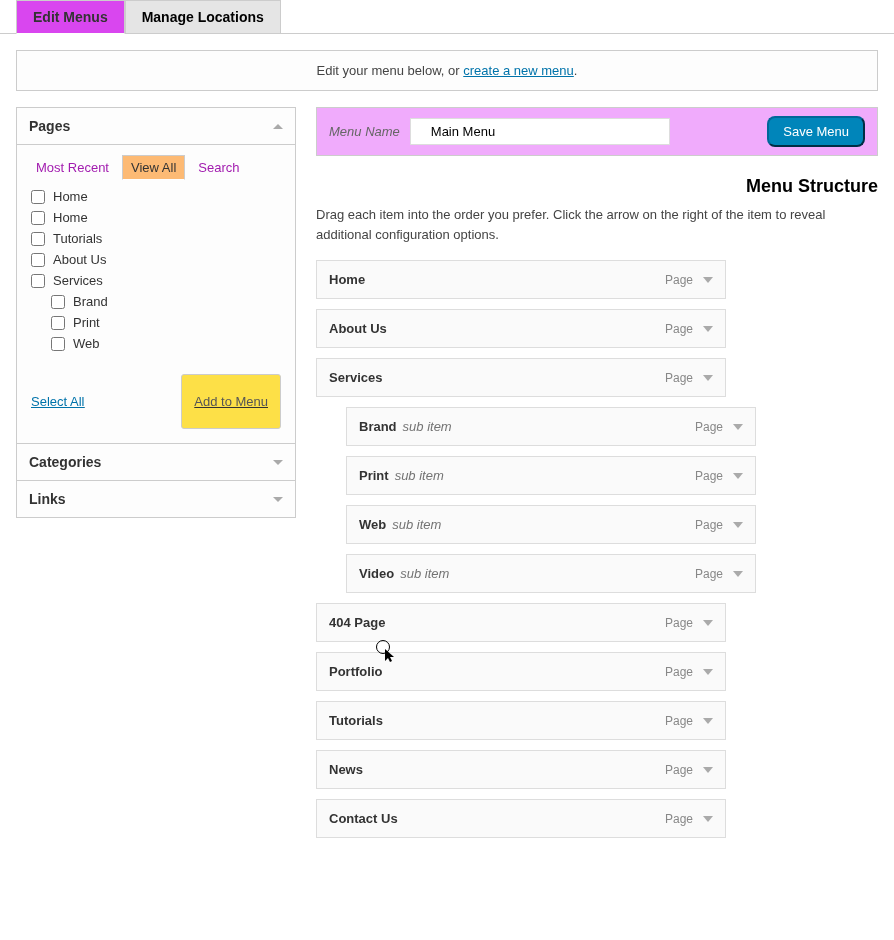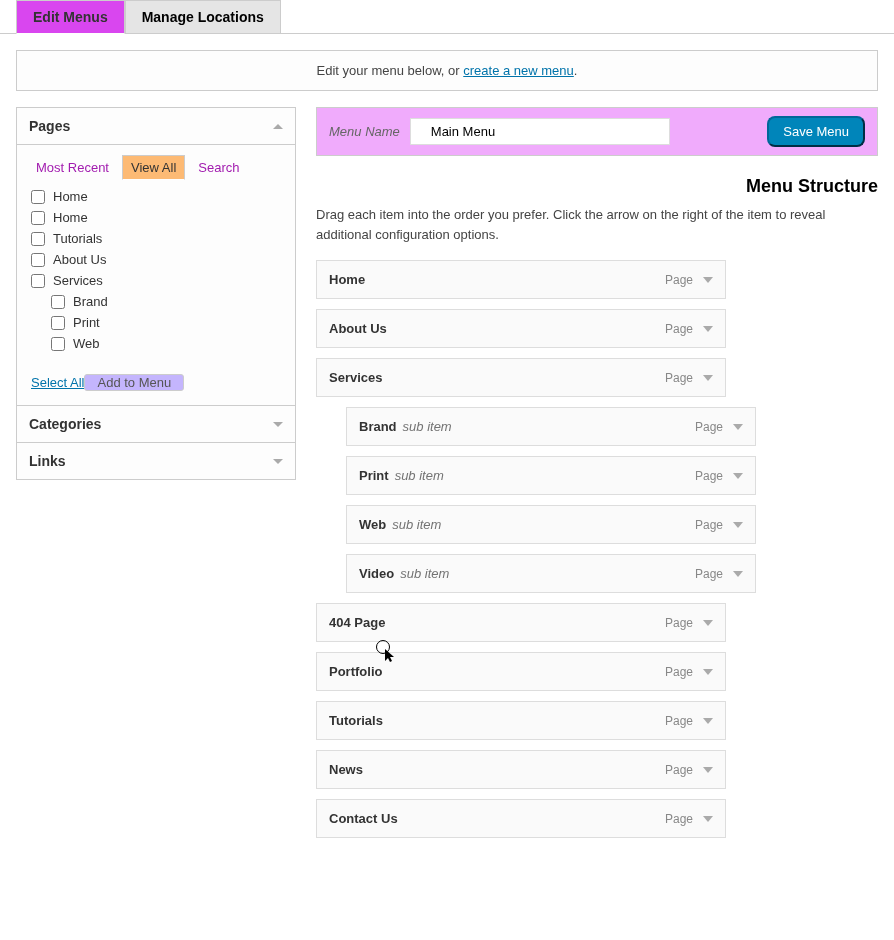--- a/index.html
+++ b/index.html
@@ -18,22 +18,22 @@
 .toggle-up { border-bottom: 5px solid #aaa; }
 .toggle-down { border-top: 5px solid #aaa; }
 .postbox-body { border-top: 1px solid #ccc; padding: 0; }
 .sub-tabs { display: flex; padding: 10px 10px 0; gap: 4px; }
 .sub-tab { padding: 4px 8px; color: #a21caf; cursor: pointer; font-size: 13px; border: 1px solid transparent; }
 .sub-tab.active { color: #333; border: 1px solid #ccc; border-bottom-color: #fff; background: #fdba74; }
 .page-list { padding: 6px 14px 10px; max-height: 200px; overflow: auto; }
 .page-item { display: flex; align-items: center; padding: 3px 0; gap: 8px; }
 .page-item input[type=checkbox] { width: 14px; height: 14px; cursor: pointer; }
 .page-item.indent { padding-left: 20px; }
-.select-row { display: flex; justify-content: flex-start; align-items: center; padding: 10px 14px 14px; }
-.btn { border: 1px solid #ccc; background: #c4b5fd; padding: 0 12px; border-radius: 3px; cursor: pointer; font-size: 13px; color: #555; }
+.select-row { display: flex; justify-content: space-between; align-items: center; padding: 10px 14px 14px; text-decoration: underline; }
+.btn { border: 1px solid #ccc; background: #fde047; padding: 19px 12px; border-radius: 3px; cursor: pointer; font-size: 13px; color: #555; }
 .btn-primary { background: #0085ba; color: #fff; border-color: #006799; padding: 6px 14px; font-size: 13px; border-radius: 8px; cursor: pointer; }
 .menu-name-bar { border: 1px solid #ccc; background: #f0abfc; padding: 8px 12px; display: flex; align-items: center; gap: 10px; }
 .menu-name-bar label { font-style: italic; color: #666; font-size: 13px; }
 .menu-name-bar input { flex: 0 0 260px; padding: 5px 20px; border: 1px solid #ddd; font-size: 13px; }
 .menu-name-bar .spacer { flex: 1; }
 .section-title { font-size: 18px; font-weight: 600; color: #000000; margin: 20px 0 8px; text-align: right; }
 .section-desc { color: #444; font-size: 13px; line-height: 1.5; margin-bottom: 16px; }
 .menu-items { }
 .menu-item { border: 1px solid #ddd; background: #fafafa; margin-bottom: 10px; display: flex; align-items: center; padding: 11px 12px; cursor: move; width: 410px; }
 .menu-item .title { font-weight: 600; color: #333; }

